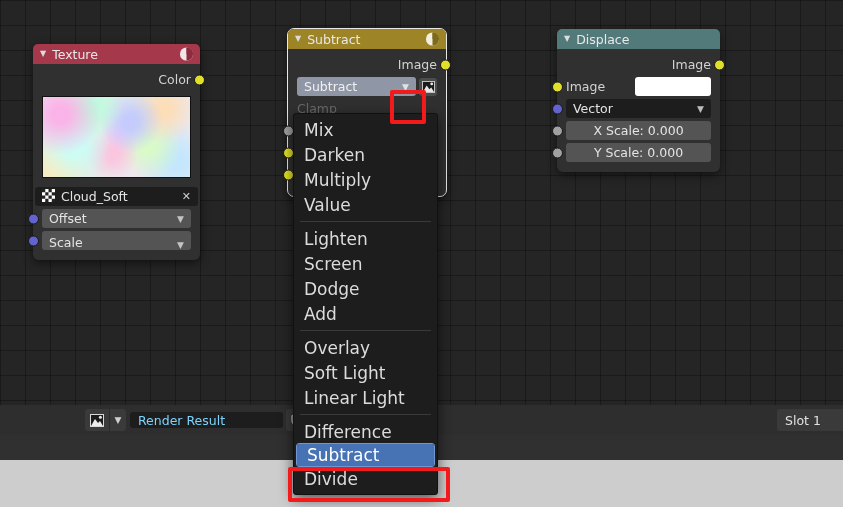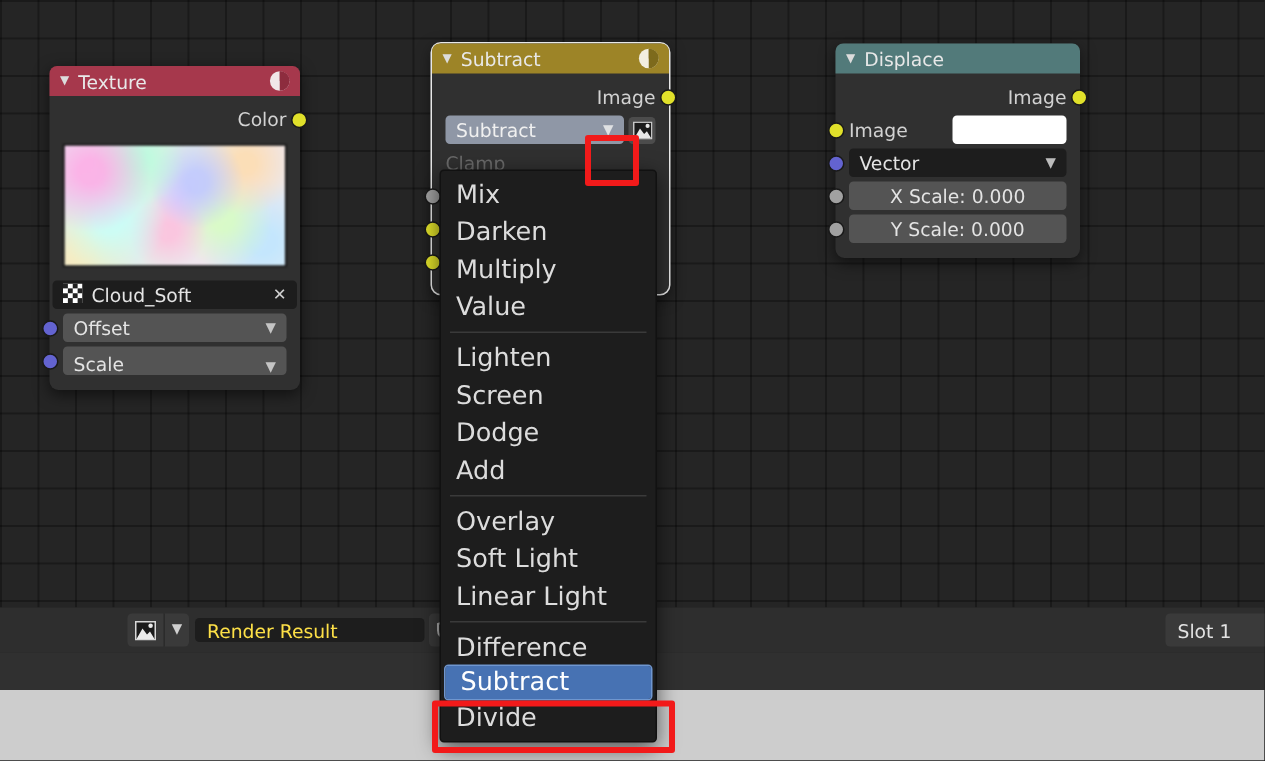--- a/index.html
+++ b/index.html
@@ -82,21 +82,21 @@
   #imgarea{position:absolute;left:0;top:460px;width:843px;height:47px;background:#cdcdcd;}
 
   .hdrfield{position:absolute;display:flex;align-items:center;height:22px;top:409px;}
   .sqbtn{width:24px;height:22px;background:#3a3a3a;border-radius:3px 0 0 3px;
          display:flex;align-items:center;justify-content:center;}
   .sqbtn2{width:16px;height:22px;background:#3a3a3a;border-radius:0 3px 3px 0;
           display:flex;align-items:center;justify-content:center;
           font-size:9px;color:#d0d0d0;border-left:1px solid #2b2b2b;}
   .namefield{width:137px;height:16px;background:#1d1d1d;border-radius:3px;
              display:flex;align-items:center;padding:0 8px;font-size:12.5px;
-             color:#fde047;margin-left:4px;}
+             color:#7dd3fc;margin-left:4px;}
   .shield{width:22px;height:22px;background:#3a3a3a;border-radius:3px;margin-left:3px;
           display:flex;align-items:center;justify-content:center;}
   .slot{position:absolute;top:409px;left:777px;width:72px;height:22px;background:#3a3a3a;
         border-radius:3px;display:flex;align-items:center;padding:0 8px;
         font-size:12.5px;color:#e2e2e2;}
 </style>
 </head>
 <body>
 
 <div id="canvas"></div>

